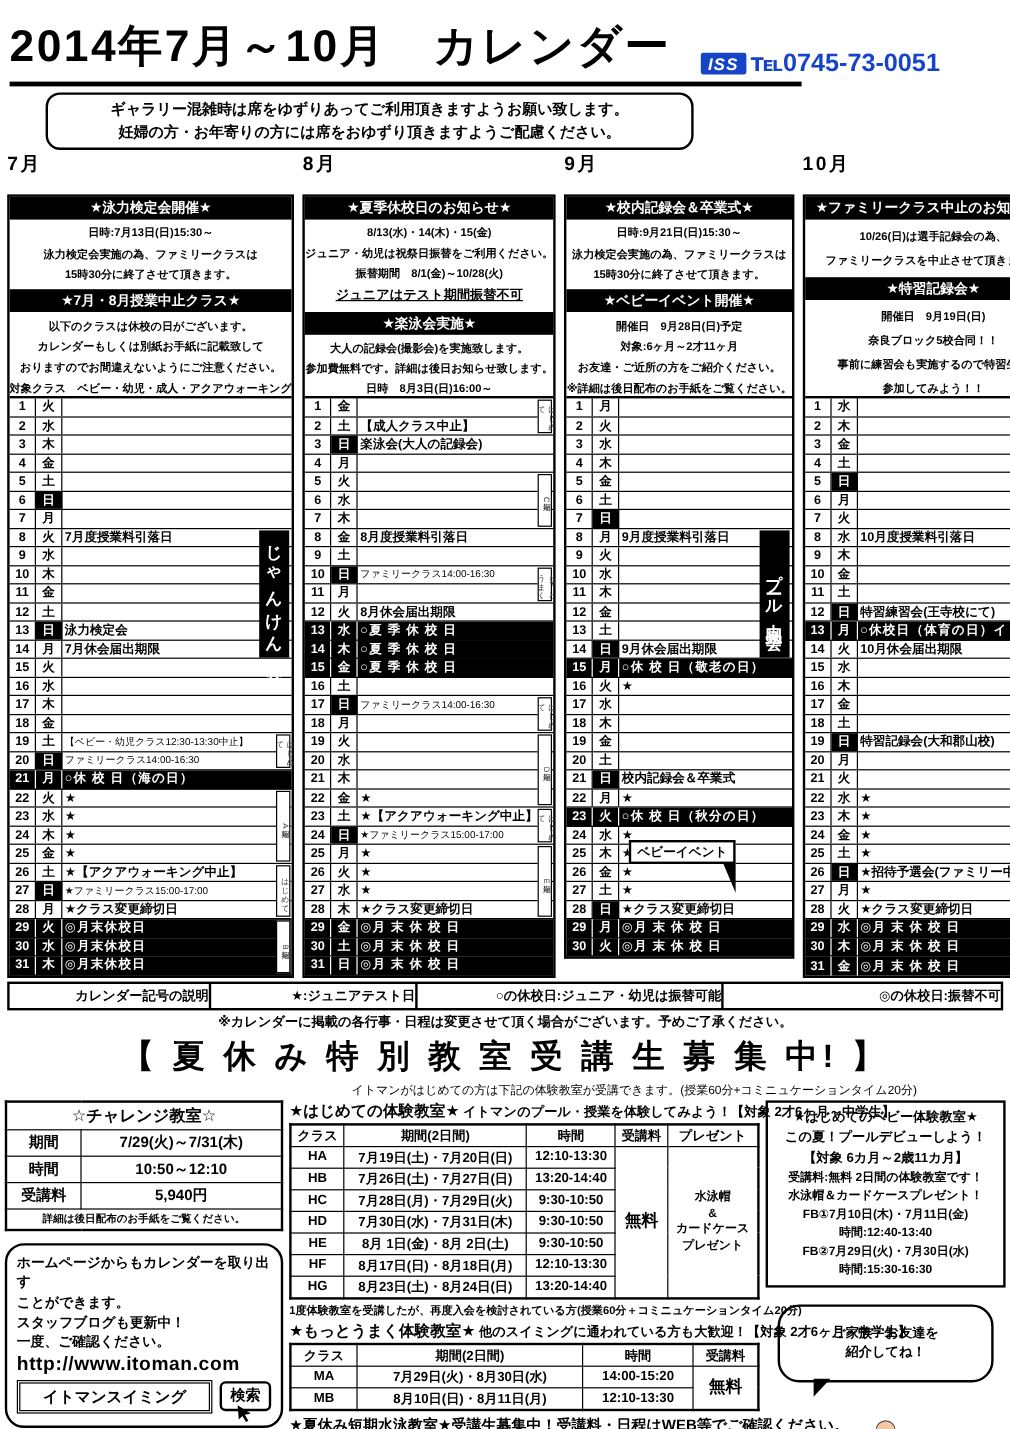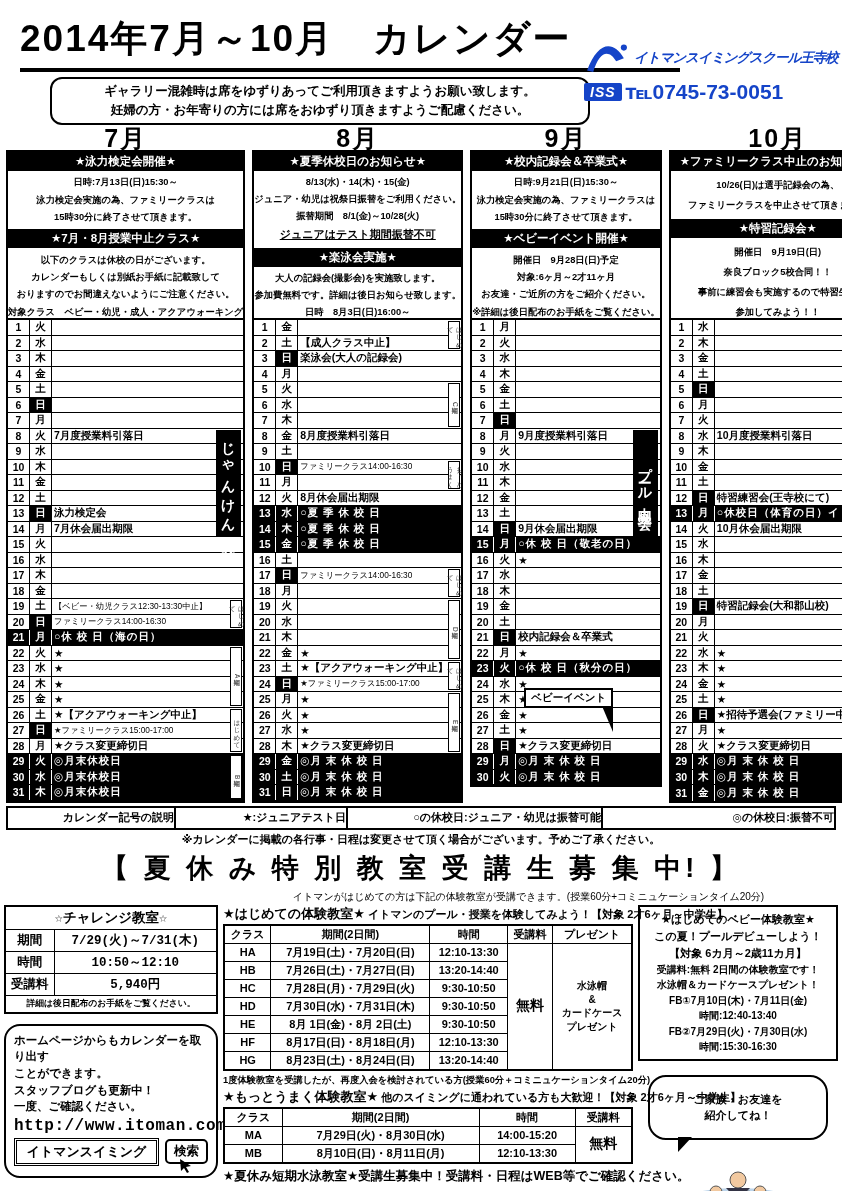--- a/index.html
+++ b/index.html
@@ -2,34 +2,34 @@
 <html><head>
 <meta charset="utf-8">
 <style>
   html,body{margin:0;padding:0;}
   body{
     width:842px;height:1191px;background:#fff;color:#000;
     font-family:"Liberation Sans","DejaVu Sans",sans-serif;
     font-weight:bold;overflow:hidden;position:relative;
   }
   
-  .header{position:relative;padding:14px 8px 0 20px;height:126px;box-sizing:border-box;}
+  .header{position:relative;padding:14px 8px 0 8px;height:126px;box-sizing:border-box;}
   .page-title{font-size:37px;letter-spacing:2px;margin:0;display:inline-block;width:660px;
     border-bottom:4px solid #000;padding-bottom:4px;white-space:nowrap;}
   .notice-box{border:2px solid #000;border-radius:12px;width:520px;margin:5px 0 0 30px;
     padding:3px 8px;font-size:12.5px;text-align:center;line-height:1.5;}
   .logo-block{position:absolute;right:6px;top:38px;width:252px;color:#1544c8;}
   .logo-row{display:flex;align-items:center;gap:4px;}
   .school-name{font-size:13.5px;font-style:italic;white-space:nowrap;letter-spacing:-1px;}
   .iss-box{background:#1544c8;color:#fff;font-style:italic;font-size:14px;
     padding:1px 6px;border-radius:2px;letter-spacing:1px;}
   .tel{font-size:21px;letter-spacing:0px;white-space:nowrap;}
   
   .months{display:grid;grid-template-columns:repeat(4,1fr);gap:7px;padding:0 6px;}
-  .month-title{text-align:center;font-size:25px;letter-spacing:2px;height:24px;line-height:24px;}
+  .month-title{font-size:16px;letter-spacing:2px;height:36px;line-height:24px;}
   .month-box{border:2px solid #000;background:#fff;}
   .sections{height:166px;display:flex;flex-direction:column;justify-content:space-between;
     border-bottom:2px solid #000;}
   .bar{background:#000;color:#fff;text-align:center;font-size:11.5px;padding:2px 0;white-space:nowrap;}
   .sline{font-size:9.3px;text-align:center;line-height:1.2;white-space:nowrap;overflow:hidden;}
   .sline.u{text-decoration:underline;font-size:11px;}
   .days{position:relative;}
   .drow{display:flex;height:15.5px;box-sizing:border-box;border-bottom:1px solid #000;align-items:stretch;}
   .drow:last-child{border-bottom:none;}
   .dnum{width:21px;border-right:1px solid #000;display:flex;align-items:center;justify-content:center;font-size:10.5px;}
@@ -54,31 +54,31 @@
   
   .legend{border:2px solid #000;margin:3px 6px 0 6px;display:grid;
     grid-template-columns:168px 172px 255px 1fr;}
   .legend div{border-right:2px solid #000;text-align:right;font-size:11px;padding:2.5px 0;white-space:nowrap;}
   .legend div:last-child{border-right:none;}
   .change-note{text-align:center;font-size:11px;margin-top:2px;}
   .big-title{text-align:center;font-size:27px;letter-spacing:4px;margin-top:3px;white-space:nowrap;}
   .intro-note{font-size:10px;text-align:center;margin:4px 0 1px 215px;font-weight:normal;}
   
   .bottom{display:flex;gap:5px;padding:0 4px;align-items:flex-start;}
-  .bcol-left{width:214px;flex:none;font-family:Liberation Mono, monospace;}
+  .bcol-left{width:232px;flex:none;}
   .bcol-mid{flex:1;min-width:0;}
   .bcol-right{width:200px;flex:none;}
   table{border-collapse:collapse;}
   .challenge{width:100%;border:2px solid #000;}
   .challenge td{border:1px solid #000;text-align:center;font-size:12.5px;padding:2px 0;}
   .challenge .ttl{font-size:13.5px;}
   .challenge .note{font-size:8.8px;padding:2px;}
   .hp-box{border:2px solid #000;border-radius:16px;margin-top:10px;padding:7px 8px 10px 8px;}
   .hp-line{font-size:11.5px;line-height:1.45;}
-  .hp-url{font-size:16px;margin-top:1px;letter-spacing:0.5px;text-align:center;}
+  .hp-url{font-size:16px;margin-top:1px;letter-spacing:0.5px;}
   .search-row{display:flex;align-items:center;gap:6px;margin-top:3px;position:relative;}
   .search-field{border:3px double #000;flex:1;text-align:center;font-size:13px;padding:2px 0;}
   .search-btn{border:2px solid #000;border-radius:5px;font-size:12.5px;padding:2px 7px;background:#fff;}
   .trial-head{font-size:11px;white-space:nowrap;margin-bottom:1px;}
   .trial-head .tt{font-size:13px;}
   .trial{width:100%;border:2px solid #000;}
   .trial th,.trial td{border:1px solid #000;font-size:11px;padding:1px 2px;text-align:center;white-space:nowrap;}
   .trial .fee{font-size:14px;}
   .trial .perk{font-size:10px;line-height:1.35;}
   .retry-note{font-size:9.3px;text-align:center;margin:3px 0 1px 0;white-space:nowrap;}
@@ -95,29 +95,20 @@
 </head>
 <body>
 
 <div class="header">
   <h1 class="page-title">2014年7月～10月　カレンダー</h1>
   <div class="notice-box">
     <div>ギャラリー混雑時は席をゆずりあってご利用頂きますようお願い致します。</div>
     <div>妊婦の方・お年寄りの方には席をおゆずり頂きますようご配慮ください。</div>
   </div>
   <div class="logo-block">
-    <div class="logo-row">
-      <span>
-        <svg width="46" height="36" viewBox="0 0 60 46">
-          <path d="M4 42 C 18 4, 38 2, 52 26 L42 30 C 33 14, 20 16, 12 44 Z" fill="#1544c8"></path>
-          <circle cx="52" cy="12" r="4" fill="#1544c8"></circle>
-        </svg>
-      </span>
-      <span class="school-name">イトマンスイミングスクール王寺校</span>
-    </div>
     <div class="logo-row" style="margin-top:2px;">
       <span class="iss-box">ISS</span>
       <span class="tel">℡0745-73-0051</span>
     </div>
   </div>
 </div>
 
 <div class="months" id="months">
     <div>
       <div class="month-title">7月</div>

